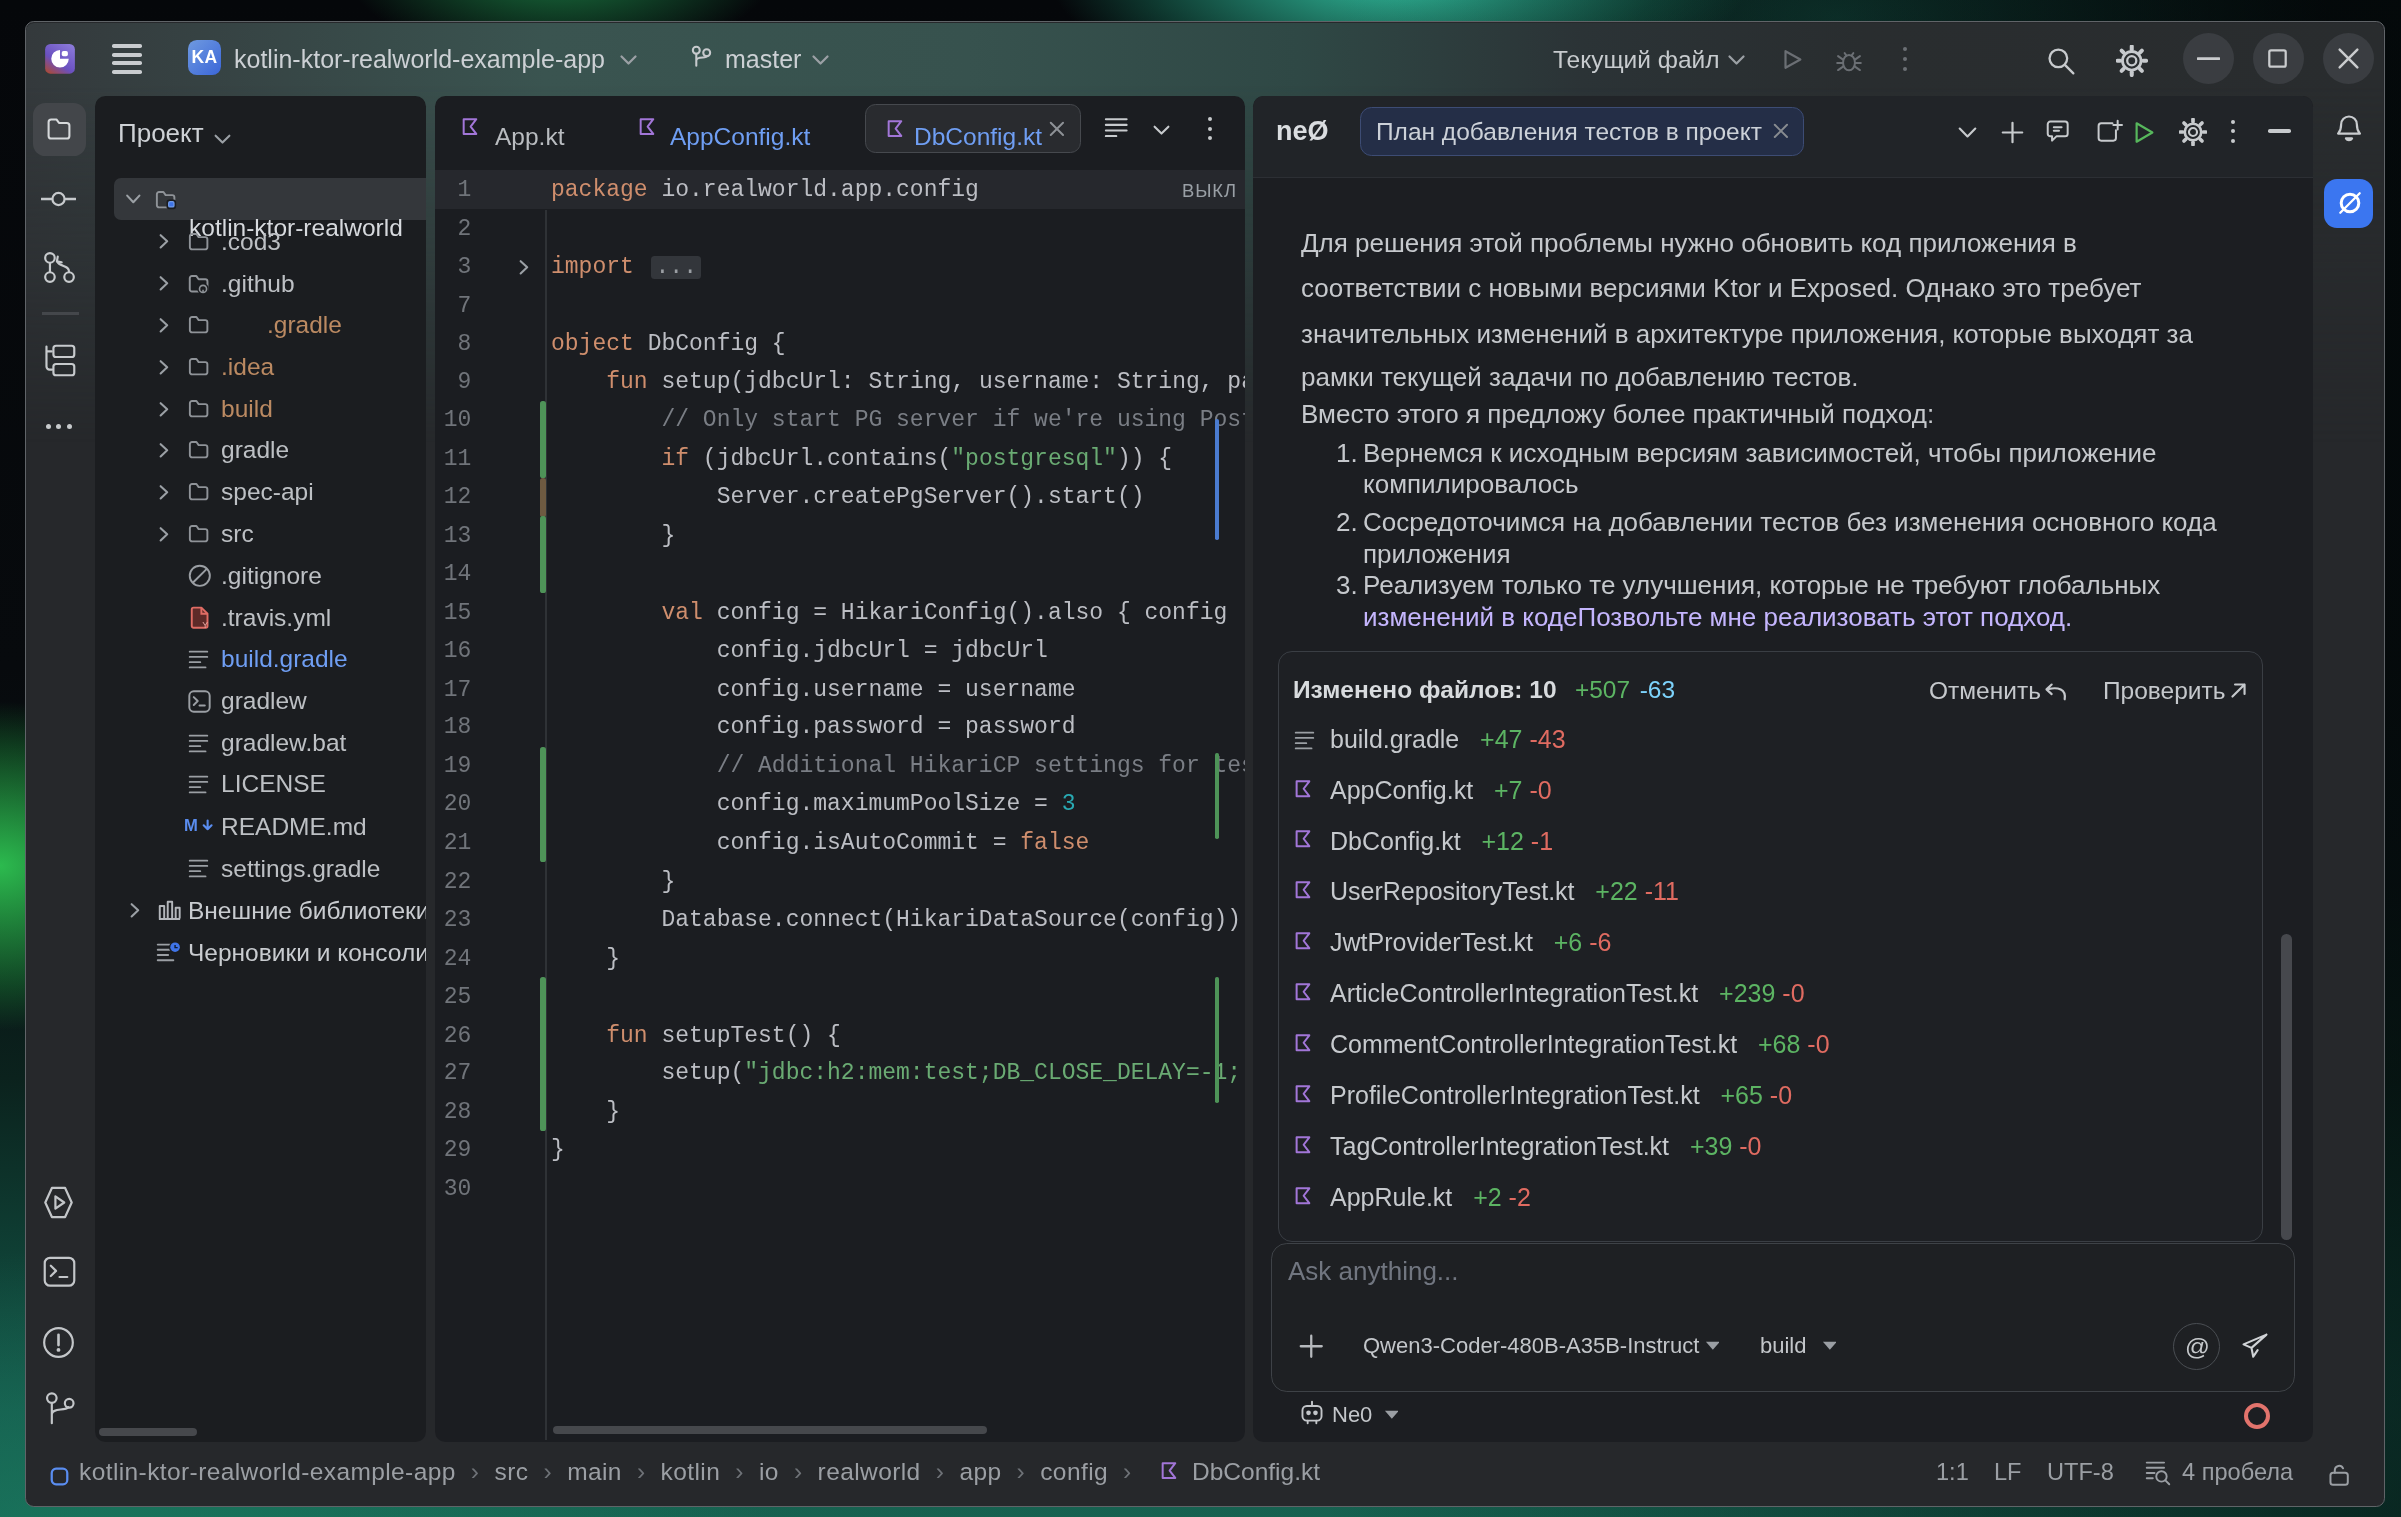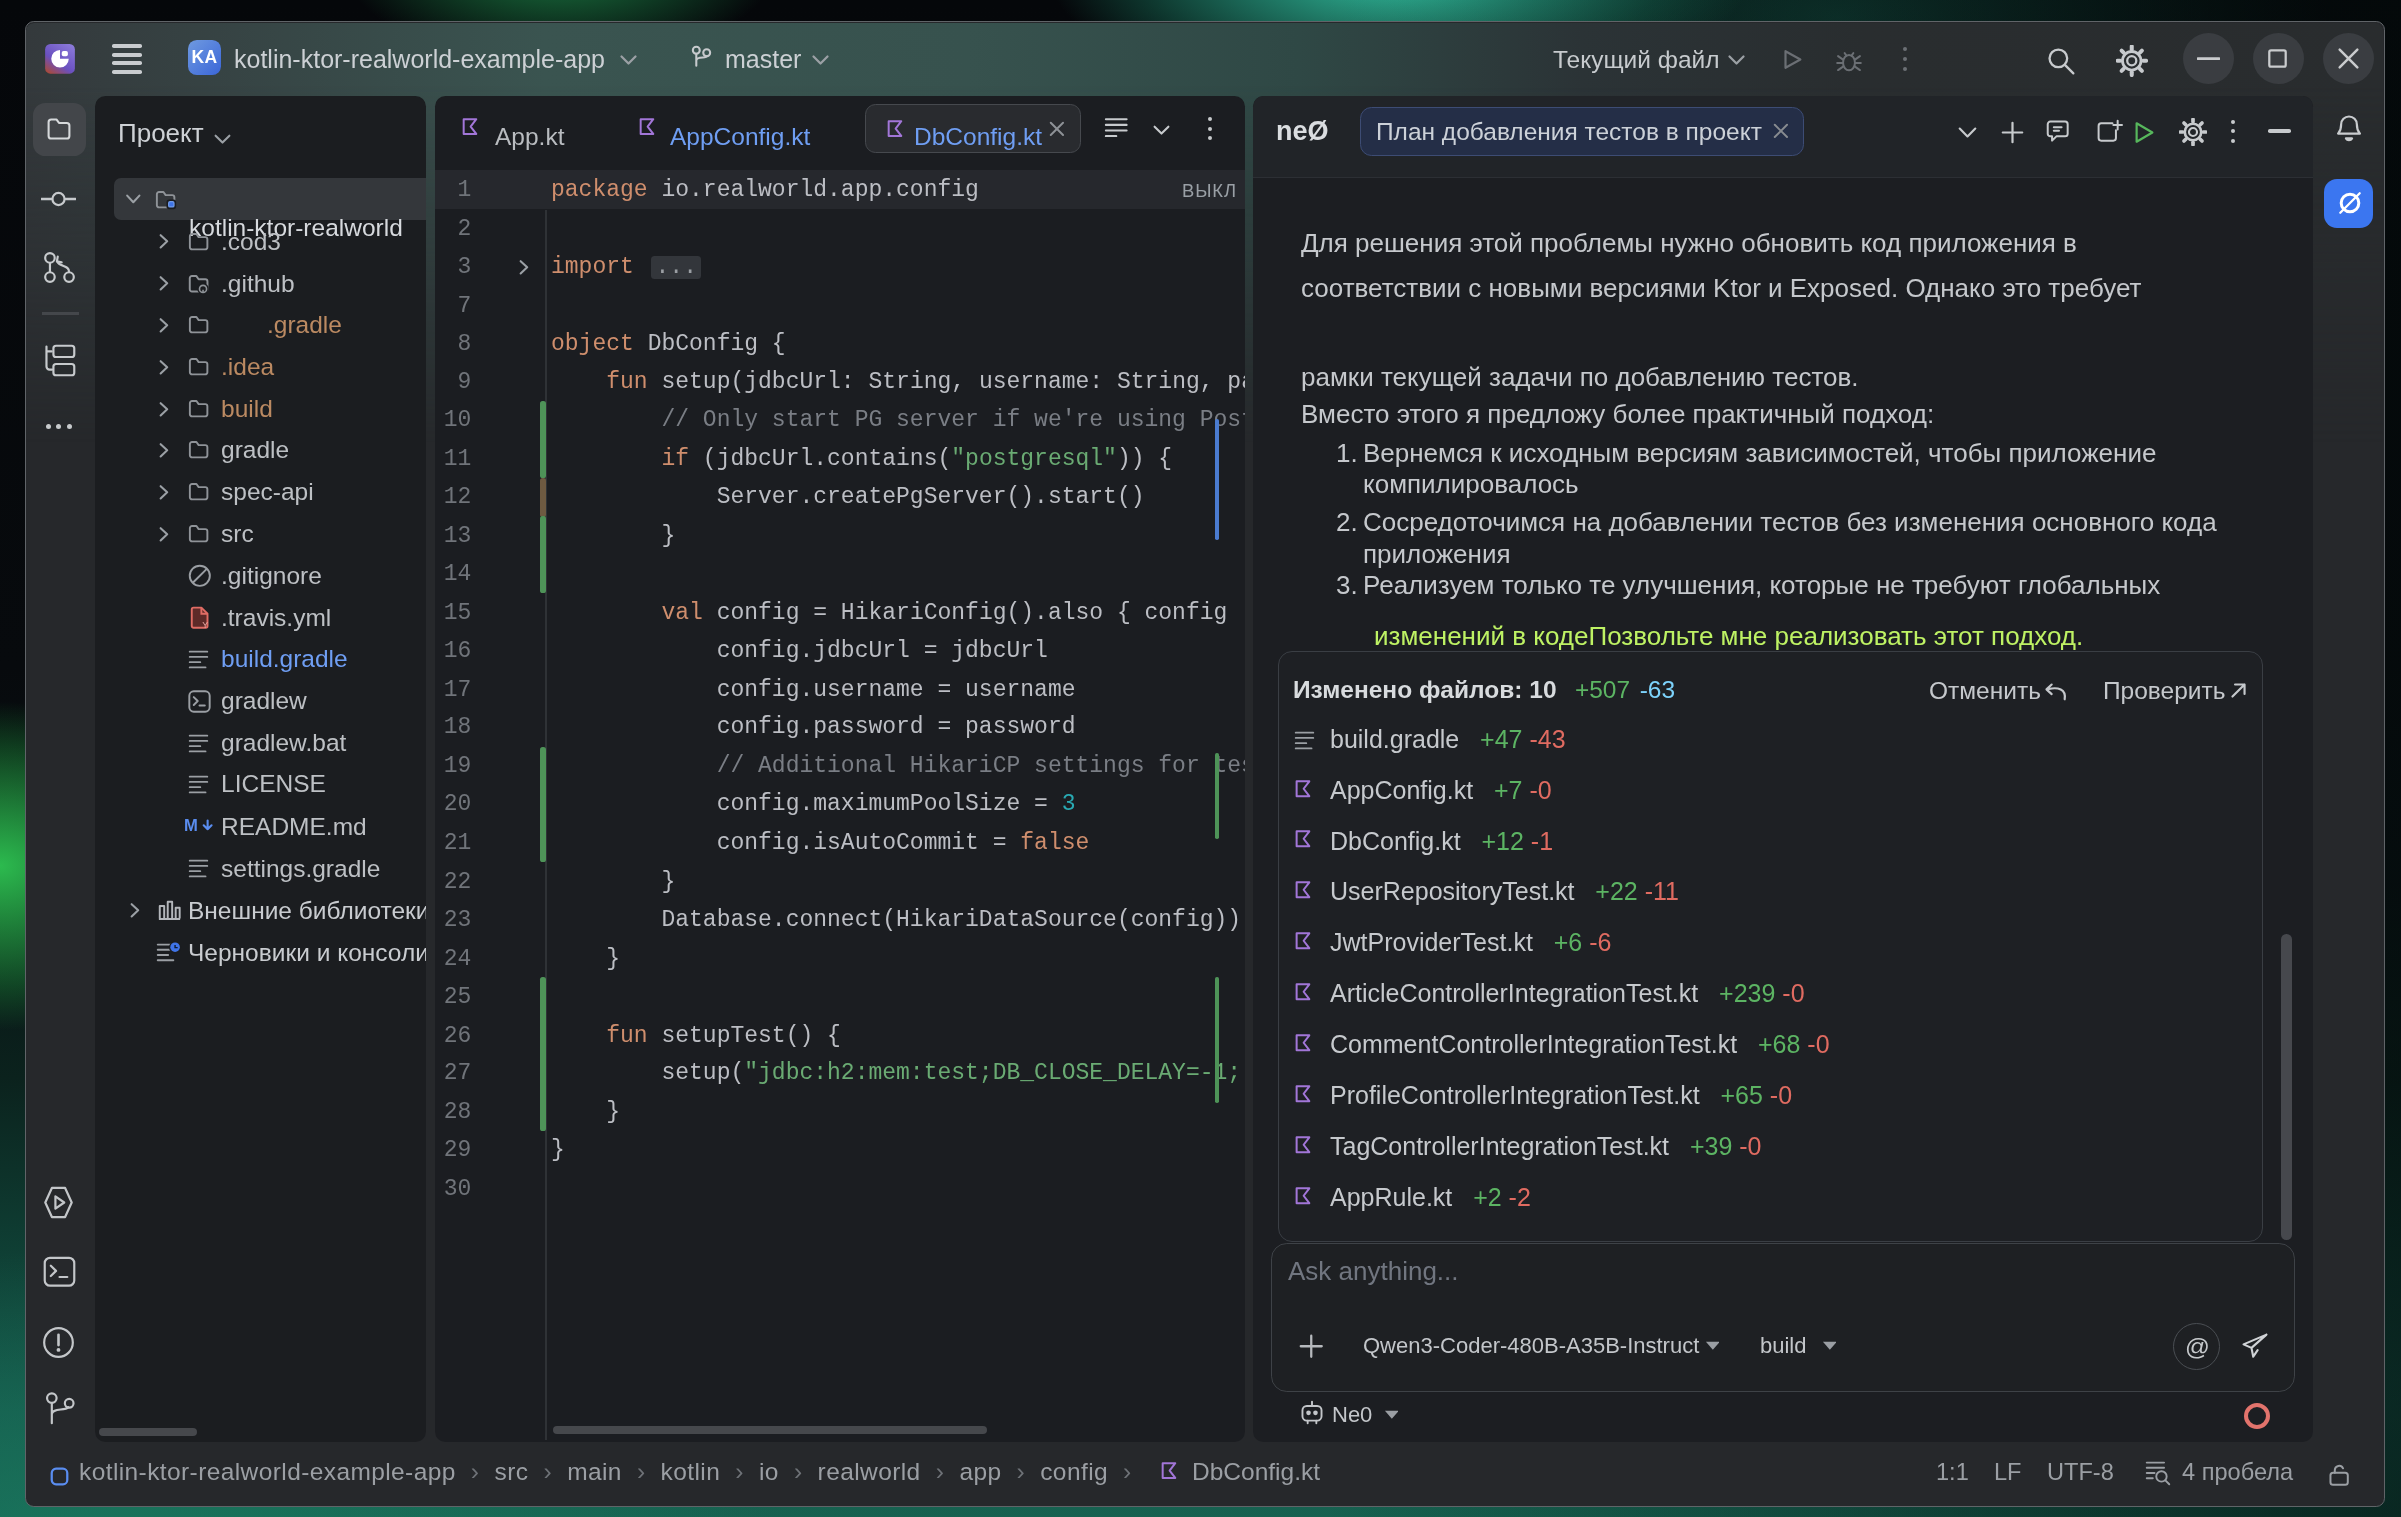--- a/index.html
+++ b/index.html
@@ -432,31 +432,32 @@
         <line x1="16.00" y1="4.30" x2="16.00" y2="1.40" stroke-width="4.2" stroke-linecap="round"></line>
         <line x1="24.27" y1="7.73" x2="26.32" y2="5.68" stroke-width="4.2" stroke-linecap="round"></line>
       </g>
     </svg>
 <div class="ab" style="left:978px;top:23.6px;width:4.4px;height:4.4px;background:#c7cacd;border-radius:50%"></div>
 <div class="ab" style="left:978px;top:33px;width:4.4px;height:4.4px;background:#c7cacd;border-radius:50%"></div>
 <div class="ab" style="left:978px;top:43px;width:4.4px;height:4.4px;background:#c7cacd;border-radius:50%"></div>
 <div class="ab" style="left:1015px;top:33px;width:23px;height:3.5px;background:#c7cacd;border-radius:1.8px"></div>
 <div class="ab" style="left:48px;top:179px;font:400 26px/26px 'Liberation Sans',sans-serif;color:#c5c8cc;white-space:pre;">соответствии с новыми версиями Ktor и Exposed. Однако это требует</div>
 <div class="ab" style="left:48px;top:134px;font:400 26px/26px 'Liberation Sans',sans-serif;color:#c5c8cc;white-space:pre;">Для решения этой проблемы нужно обновить код приложения в</div>
+<div class="ab" style="left:48px;top:225px;font:400 26px/26px 'Liberation Sans',sans-serif;color:#c5c8cc;white-space:pre;">значительных изменений в архитектуре приложения, которые выходят за</div>
 <div class="ab" style="left:48px;top:268px;font:400 26px/26px 'Liberation Sans',sans-serif;color:#c5c8cc;white-space:pre;">рамки текущей задачи по добавлению тестов.</div>
 <div class="ab" style="left:48px;top:305px;font:400 26px/26px 'Liberation Sans',sans-serif;color:#c5c8cc;white-space:pre;">Вместо этого я предложу более практичный подход:</div>
 <div class="ab" style="left:83px;top:344px;font:400 26px/26px 'Liberation Sans',sans-serif;color:#c5c8cc;white-space:pre;">1.</div>
 <div class="ab" style="left:110px;top:344px;font:400 26px/26px 'Liberation Sans',sans-serif;color:#c5c8cc;white-space:pre;">Вернемся к исходным версиям зависимостей, чтобы приложение</div>
 <div class="ab" style="left:110px;top:375px;font:400 26px/26px 'Liberation Sans',sans-serif;color:#c5c8cc;white-space:pre;">компилировалось</div>
 <div class="ab" style="left:83px;top:413px;font:400 26px/26px 'Liberation Sans',sans-serif;color:#c5c8cc;white-space:pre;">2.</div>
 <div class="ab" style="left:110px;top:413px;font:400 26px/26px 'Liberation Sans',sans-serif;color:#c5c8cc;white-space:pre;">Сосредоточимся на добавлении тестов без изменения основного кода</div>
 <div class="ab" style="left:110px;top:445px;font:400 26px/26px 'Liberation Sans',sans-serif;color:#c5c8cc;white-space:pre;">приложения</div>
 <div class="ab" style="left:83px;top:476px;font:400 26px/26px 'Liberation Sans',sans-serif;color:#c5c8cc;white-space:pre;">3.</div>
 <div class="ab" style="left:110px;top:476px;font:400 26px/26px 'Liberation Sans',sans-serif;color:#c5c8cc;white-space:pre;">Реализуем только те улучшения, которые не требуют глобальных</div>
-<div class="ab" style="left:110px;top:527px;font:400 26px/26px 'Liberation Sans',sans-serif;color:#bef264;white-space:pre;margin-left:11px;">изменений в кодеПозвольте мне реализовать этот подход.</div>
+<div class="ab" style="left:110px;top:508px;font:400 26px/26px 'Liberation Sans',sans-serif;color:#c4b5fd;white-space:pre;">изменений в кодеПозвольте мне реализовать этот подход.</div>
 <div class="ab" style="left:25px;top:555px;width:985px;height:591px;border:1.8px solid #3a3e44;border-radius:14px;background:#1e2024"></div>
 <div class="ab" style="left:40px;top:582px;white-space:nowrap;font:700 24.5px/24.5px 'Liberation Sans',sans-serif;color:#d8dbde">Изменено файлов: 10<span style="font-weight:400;color:#5cb463;margin-left:18.4px">+507</span><span style="font-weight:400;color:#7dd3fc;margin-left:9.6px">-63</span></div>
 <div class="ab" style="left:676px;top:583px;font:400 24.5px/24.5px 'Liberation Sans',sans-serif;color:#c5c8cc;white-space:pre;">Отменить</div>
 <svg class="ab" style="left:790px;top:584px;" width="26" height="23" viewBox="0 0 30 26" fill="none">
       <path d="M25 22 c2-12-8-14-18-12 M10 5 l-6 5.5 6 5.5" stroke="#c5c8cc" stroke-width="2.5" fill="none" stroke-linecap="round" stroke-linejoin="round"></path>
     </svg>
 <div class="ab" style="left:850px;top:583px;font:400 24.5px/24.5px 'Liberation Sans',sans-serif;color:#c5c8cc;white-space:pre;">Проверить</div>
 <svg class="ab" style="left:976px;top:585px;" width="19" height="19" viewBox="0 0 22 22" fill="none">
       <path d="M4 18 L18 4 M7 4 h11 v11" stroke="#c5c8cc" stroke-width="2.5" stroke-linecap="round" stroke-linejoin="round"></path>
     </svg>

